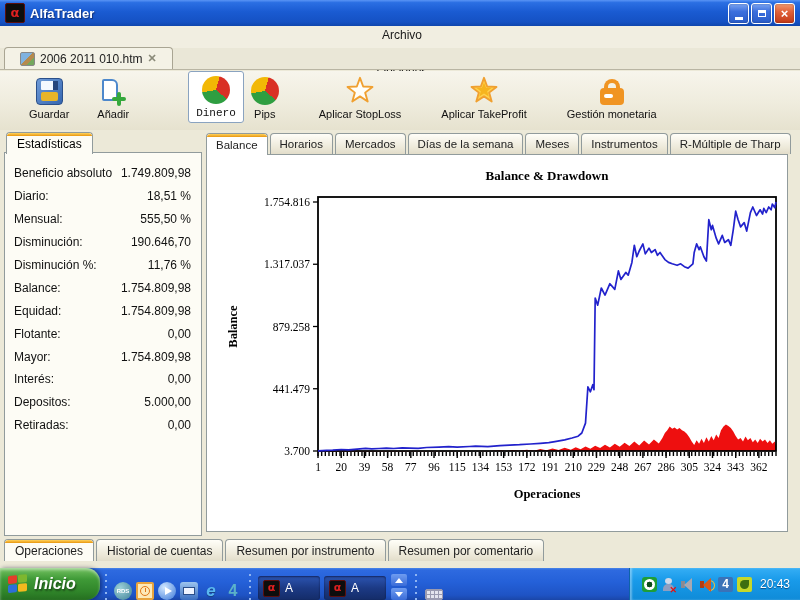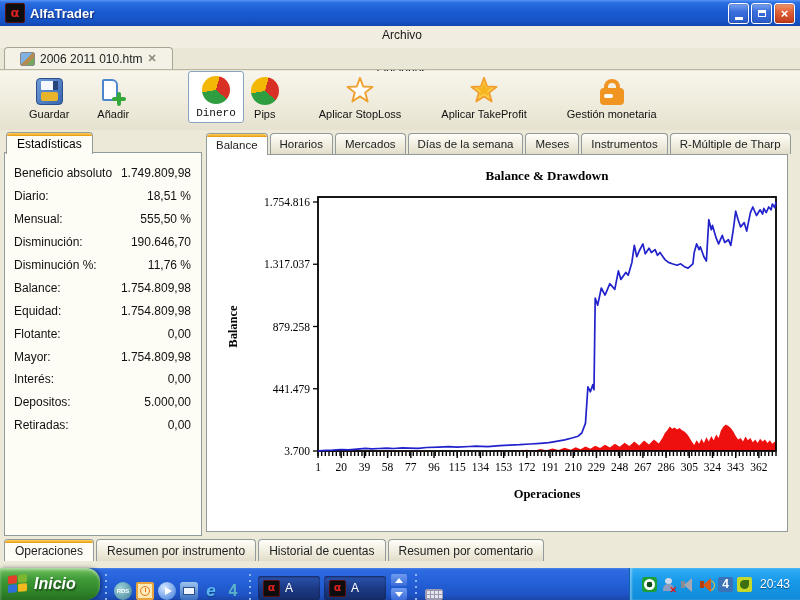--- a/index.html
+++ b/index.html
@@ -519,24 +519,24 @@
       <line x1="551.9013333333334" y1="297" x2="551.9013333333334" y2="303" stroke="#000" stroke-width="1.4"></line>
       <text x="551.9013333333334" y="316" font-size="11.5" text-anchor="middle" fill="#000">362</text>
     </svg>
 </div>
 
 <div class="bottom-tabs">
   <div class="btab active tab-accent">
       <span>Operaciones</span>
     </div>
   <div class="btab">
+      <span>Historial de cuentas</span>
+    </div>
+  <div class="btab">
       <span>Resumen por instrumento</span>
-    </div>
-  <div class="btab">
-      <span>Historial de cuentas</span>
     </div>
   <div class="btab">
       <span>Resumen por comentario</span>
     </div>
 </div>
 
 <div class="taskbar">
   <div class="start-btn">
     <span class="winflag">
       <span class="wf-r"></span>

